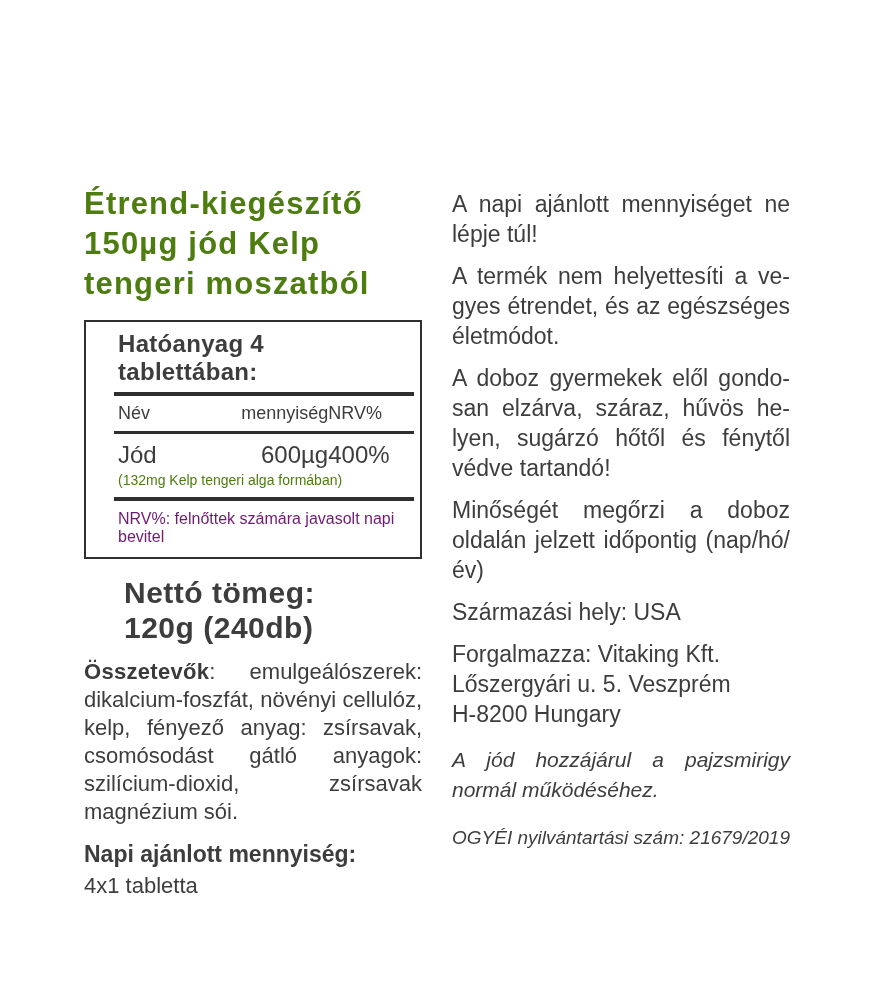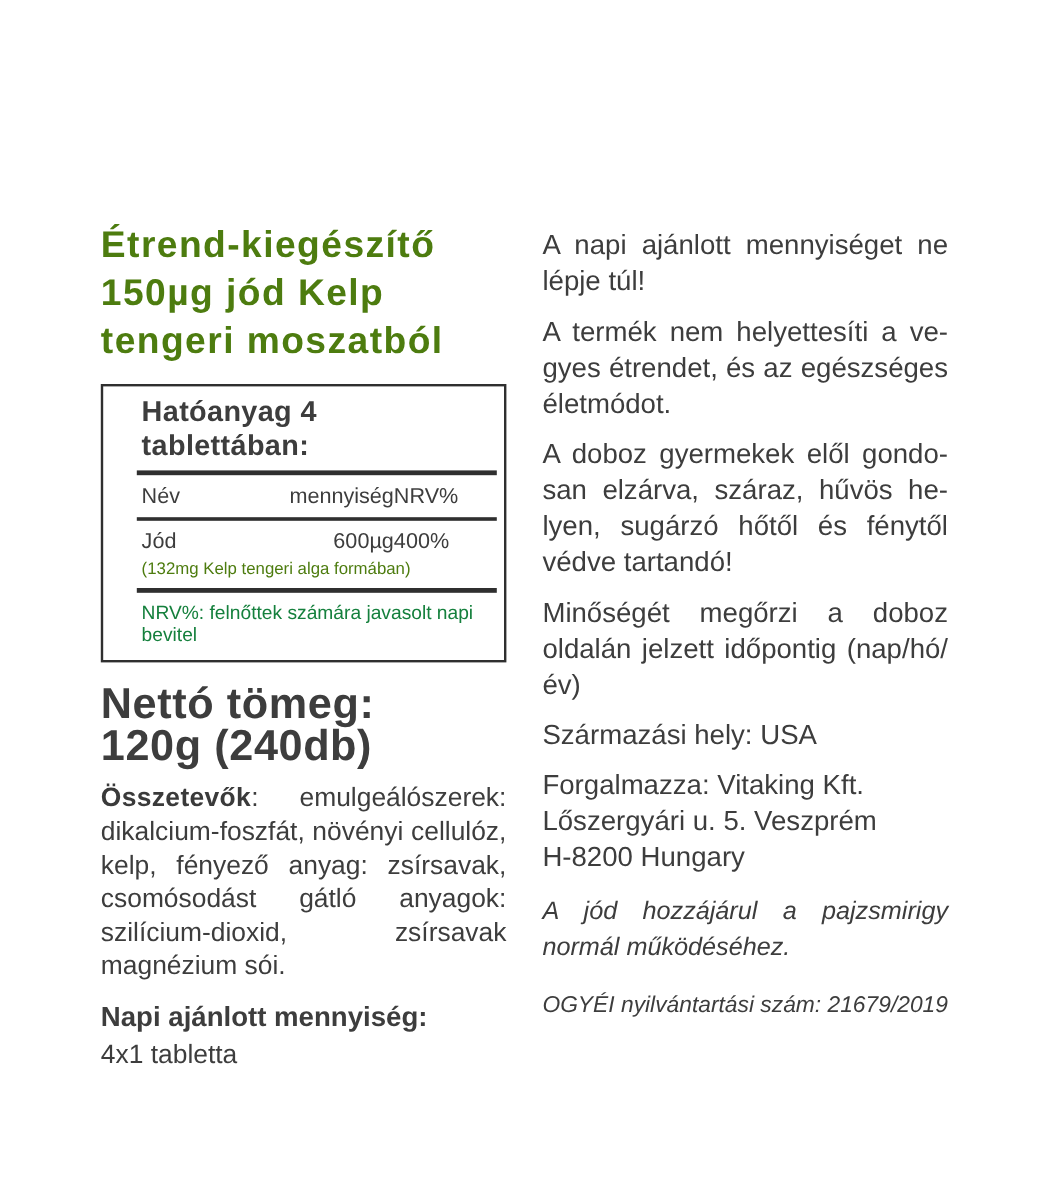--- a/index.html
+++ b/index.html
@@ -14,28 +14,28 @@
   .title { margin:0 0 16px; font-size:31px; line-height:40px; font-weight:700;
            letter-spacing:1.2px; color:#4d7c0f; }
   .tline { display:block; }
 
   .facts { border:2px solid #2f2f2f;padding-left:22px; }
   .facts-title { font-size:24px; font-weight:700; padding:8px 10px 6px; letter-spacing:0.3px; }
   .rule { height:4px; background:#2f2f2f; margin:0 6px; }
   .rule-mid { height:3px; }
   .frow { display:flex; padding:7px 10px; }
   .fhead { font-size:18px; font-weight:400; }
-  .fdata { font-size:18px; padding-bottom:0; }
+  .fdata { font-size:24px; padding-bottom:0; }
   .c1 { width:36%; text-align:left; }
   .c2 { width:36%; text-align:right; }
   .c3 { width:28%; }
   .row-note { font-size:14px; padding:3px 10px 9px; color:#4d7c0f; }
-  .footnote { font-size:16px; padding:9px 10px 11px; color:#15803d; }
+  .footnote { font-size:16px; padding:9px 10px 11px; color:#701a75; }
 
-  .net { margin-top:16px; font-size:36px; font-weight:700; line-height:35px; letter-spacing:0.5px; }
+  .net { margin-top:16px; font-size:30px; font-weight:700; line-height:35px; letter-spacing:0.5px;margin-left:40px; }
 
   .ingredients { margin:13px 0 0; font-size:22px; line-height:28px; text-align:justify; hyphens:manual; }
   .ingredients strong { letter-spacing:0.3px; color:#3a3a3a; }
 
   .daily { margin-top:15px; }
   .daily-h { font-size:23px; font-weight:700; }
   .daily-v { font-size:22px; margin-top:5px; }
 
   
   .col-right p { margin:0 0 12px; font-size:23px; line-height:30px; text-align:justify; hyphens:manual; }

